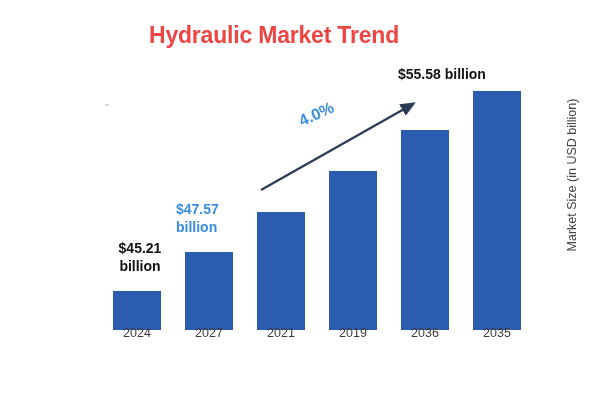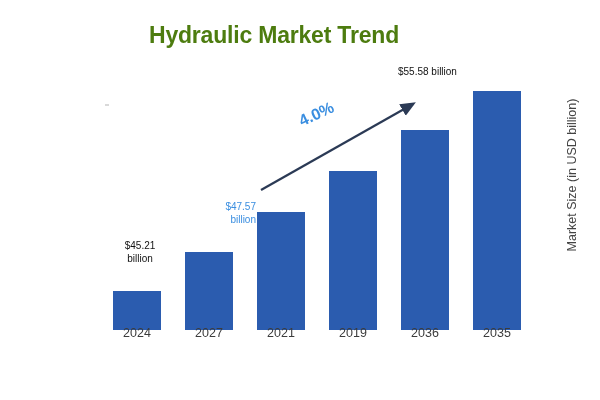--- a/index.html
+++ b/index.html
@@ -20,21 +20,21 @@
     background: #ffffff;
   }
   #chart-title {
     position: absolute;
     left: 0;
     top: 22px;
     width: 548px;
     text-align: center;
     font-size: 23px;
     font-weight: bold;
-    color: #4d7c0f;
+    color: #ef4444;
     letter-spacing: -0.2px;
   }
   #plot-area {
     position: absolute;
     left: 0;
     top: 0;
     width: 600px;
     height: 400px;
   }
   .bar {
@@ -44,39 +44,39 @@
   .tick-label {
     position: absolute;
     text-align: center;
     font-size: 12.5px;
     color: #3c3c3c;
     top: 326px;
     width: 70px;
   }
   .value-label {
     position: absolute;
-    font-size: 10px;
-    font-weight: normal;
+    font-size: 14px;
+    font-weight: bold;
     line-height: 1.25;
     color: #111111;
   }
   .value-label.accent {
     color: #3A8EE0;
   }
   #label-2024 {
     left: 100px;
     top: 240px;
     width: 80px;
     text-align: center;
   }
   #label-2025 {
     left: 176px;
     top: 201px;
     width: 80px;
-    text-align: right;
+    text-align: left;
   }
   #label-2029 {
     left: 398px;
     top: 66px;
     width: 160px;
     text-align: left;
     white-space: nowrap;
   }
   #trend-annotation {
     position: absolute;

